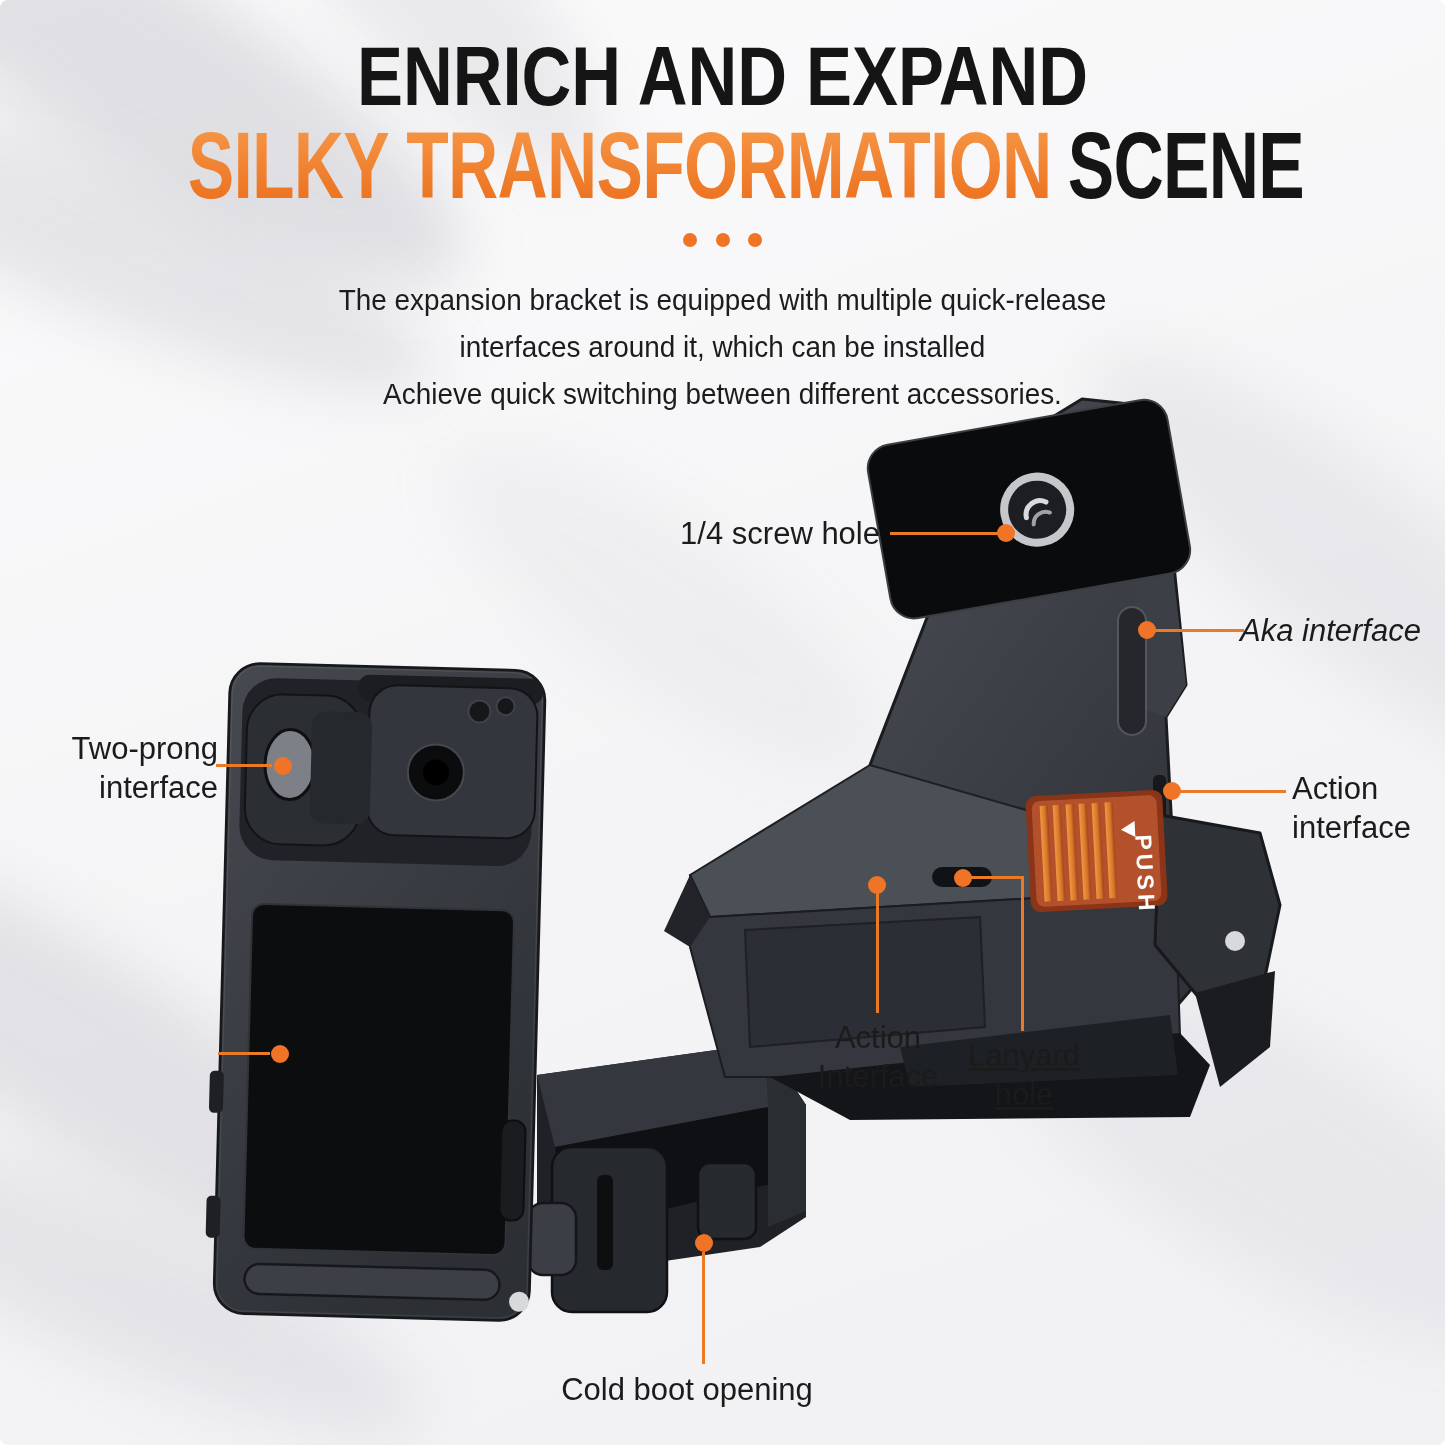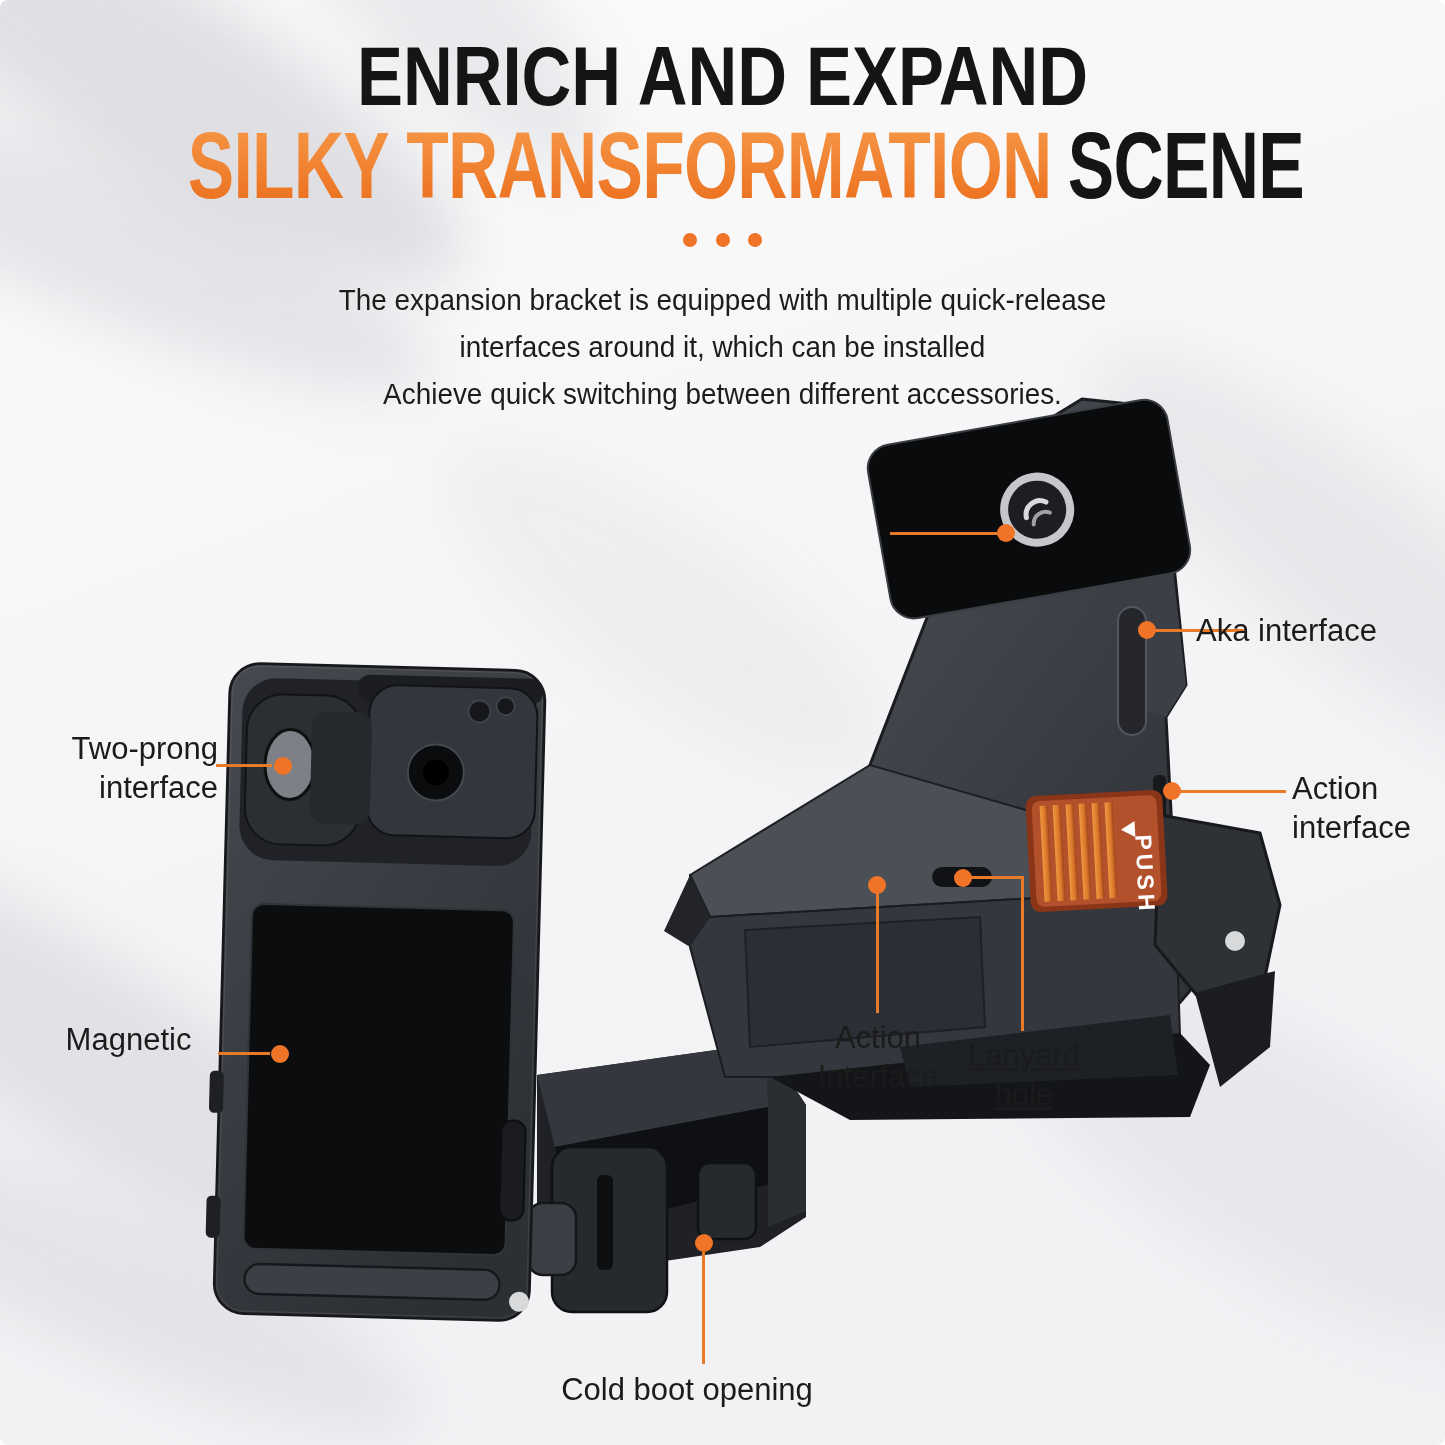--- a/index.html
+++ b/index.html
@@ -42,21 +42,21 @@
     font-size:30px; line-height:47px; color:#1c1c1c; transform:scaleX(.93);
   }
 
   .callout-label{position:absolute; font-size:31px; line-height:39px; color:#1b1b1b; font-weight:500;}
   .cl-line{display:block;}
   .c-line{position:absolute; background:#E97B28;}
   .c-dot{position:absolute; width:18px; height:18px; border-radius:50%; background:#F07427;}
 
   
   #lbl-screw{left:560px; top:514px; width:320px; text-align:right;}
-  #lbl-aka{left:1196px; top:611px;}
+  #lbl-aka{left:1240px; top:611px;font-style:italic;}
   #lbl-action-right{left:1292px; top:769px;}
   #lbl-action-bottom{left:776px; top:1018px; width:204px; text-align:center;}
   #lbl-lanyard{left:922px; top:1036px; width:204px; text-align:center;text-decoration:underline;}
   #lbl-twoprong{left:38px; top:729px; width:180px; text-align:right;}
   #lbl-magnetic{left:18px; top:1020px; width:221px; text-align:center;}
   #lbl-coldboot{left:537px; top:1370px; width:300px; text-align:center;}
 
   
   #ln-screw{left:890px; top:532px; width:110px; height:3px;}
   #ln-aka{left:1154px; top:629px; width:90px; height:3px;}
@@ -235,39 +235,41 @@
 
   <div class="c-dot" id="dot-screw"></div>
   <div class="c-dot" id="dot-aka"></div>
   <div class="c-dot" id="dot-action-right"></div>
   <div class="c-dot" id="dot-action-bottom"></div>
   <div class="c-dot" id="dot-lanyard"></div>
   <div class="c-dot" id="dot-twoprong"></div>
   <div class="c-dot" id="dot-magnetic"></div>
   <div class="c-dot" id="dot-coldboot"></div>
 
+  <div class="callout-label" id="lbl-screw">
+    <span class="cl-line">1/4 screw hole</span>
+  </div>
   <div class="callout-label" id="lbl-aka">
     <span class="cl-line">Aka interface</span>
   </div>
   <div class="callout-label" id="lbl-action-right">
     <span class="cl-line">Action</span>
     <span class="cl-line">interface</span>
   </div>
   <div class="callout-label" id="lbl-action-bottom">
     <span class="cl-line">Action</span>
     <span class="cl-line">Interface</span>
   </div>
   <div class="callout-label" id="lbl-lanyard">
     <span class="cl-line">Lanyard</span>
     <span class="cl-line">hole</span>
   </div>
   <div class="callout-label" id="lbl-twoprong">
     <span class="cl-line">Two-prong</span>
     <span class="cl-line">interface</span>
   </div>
   <div class="callout-label" id="lbl-magnetic">
-    <span class="cl-line">Magnetic</span>
   </div>
   <div class="callout-label" id="lbl-coldboot">
     <span class="cl-line">Cold boot opening</span>
   </div>
 
 </div>
 
 </body></html>

